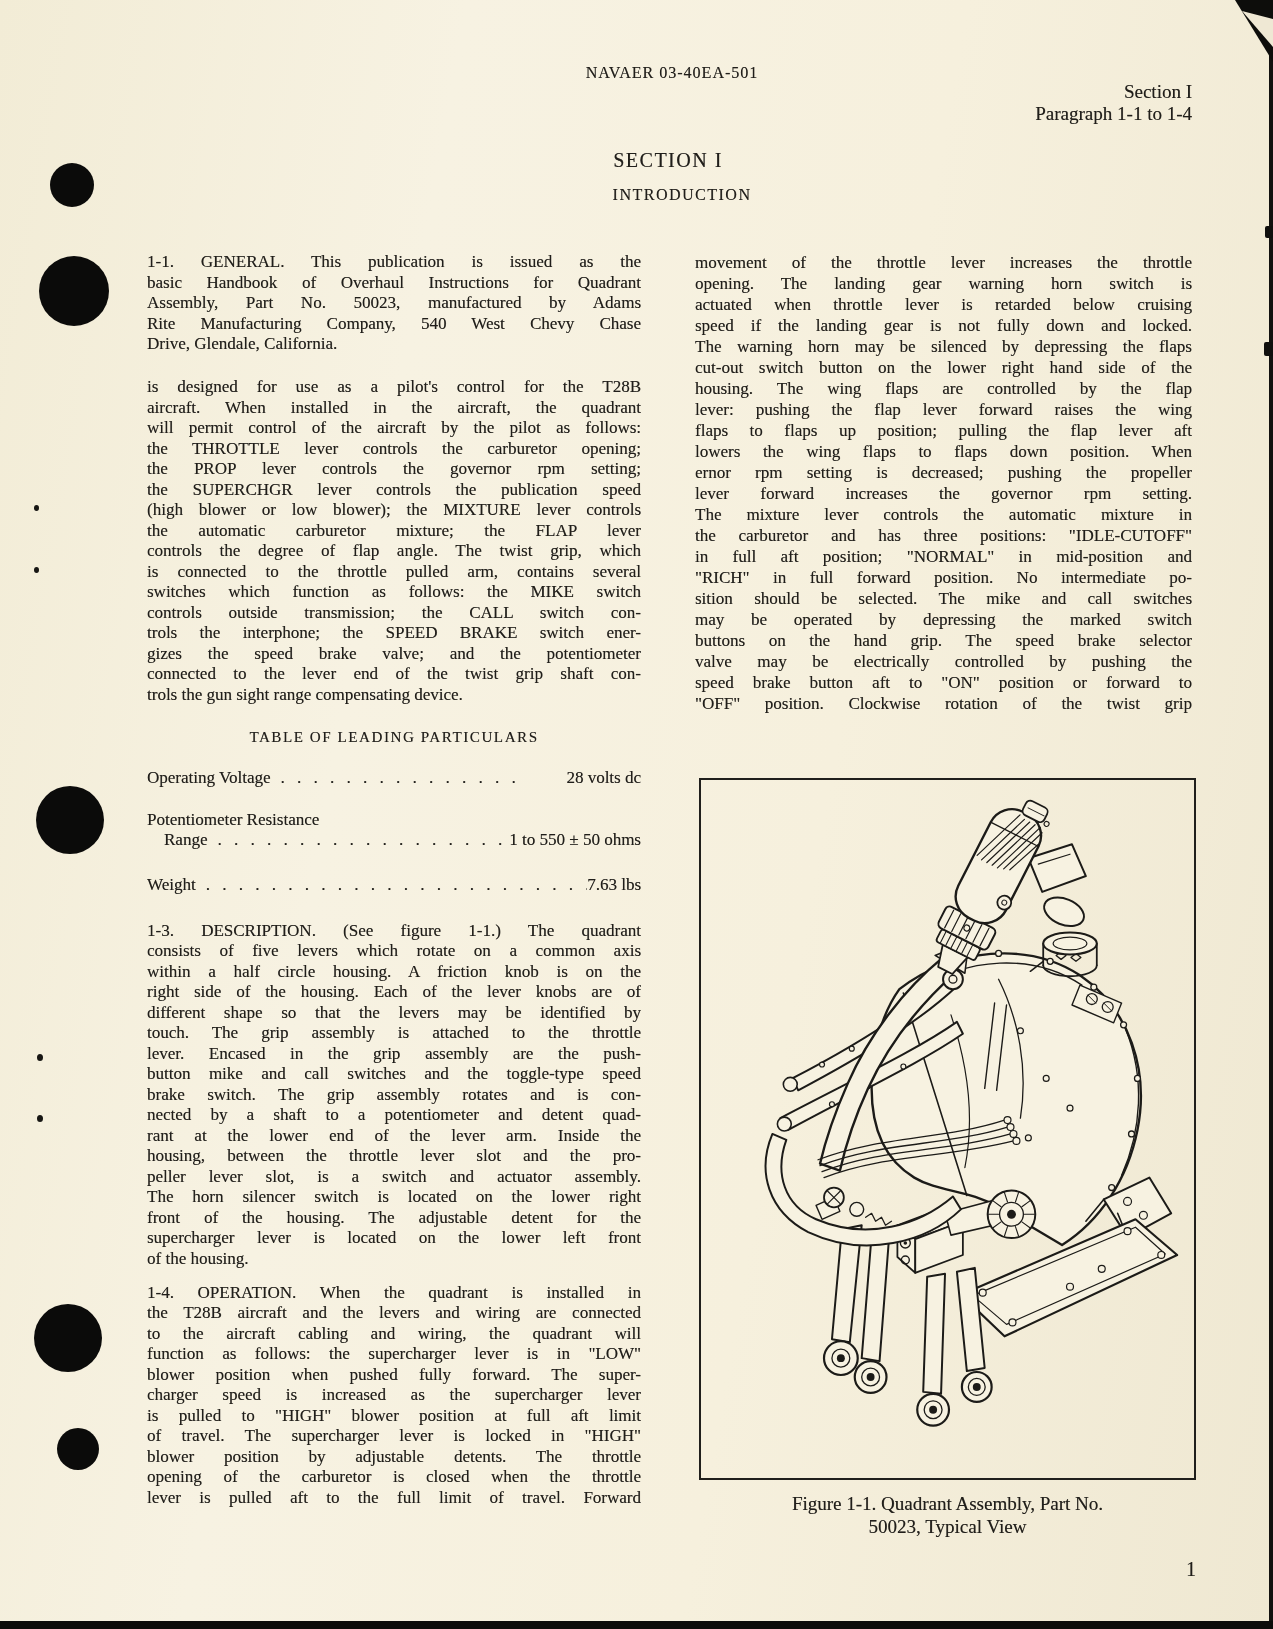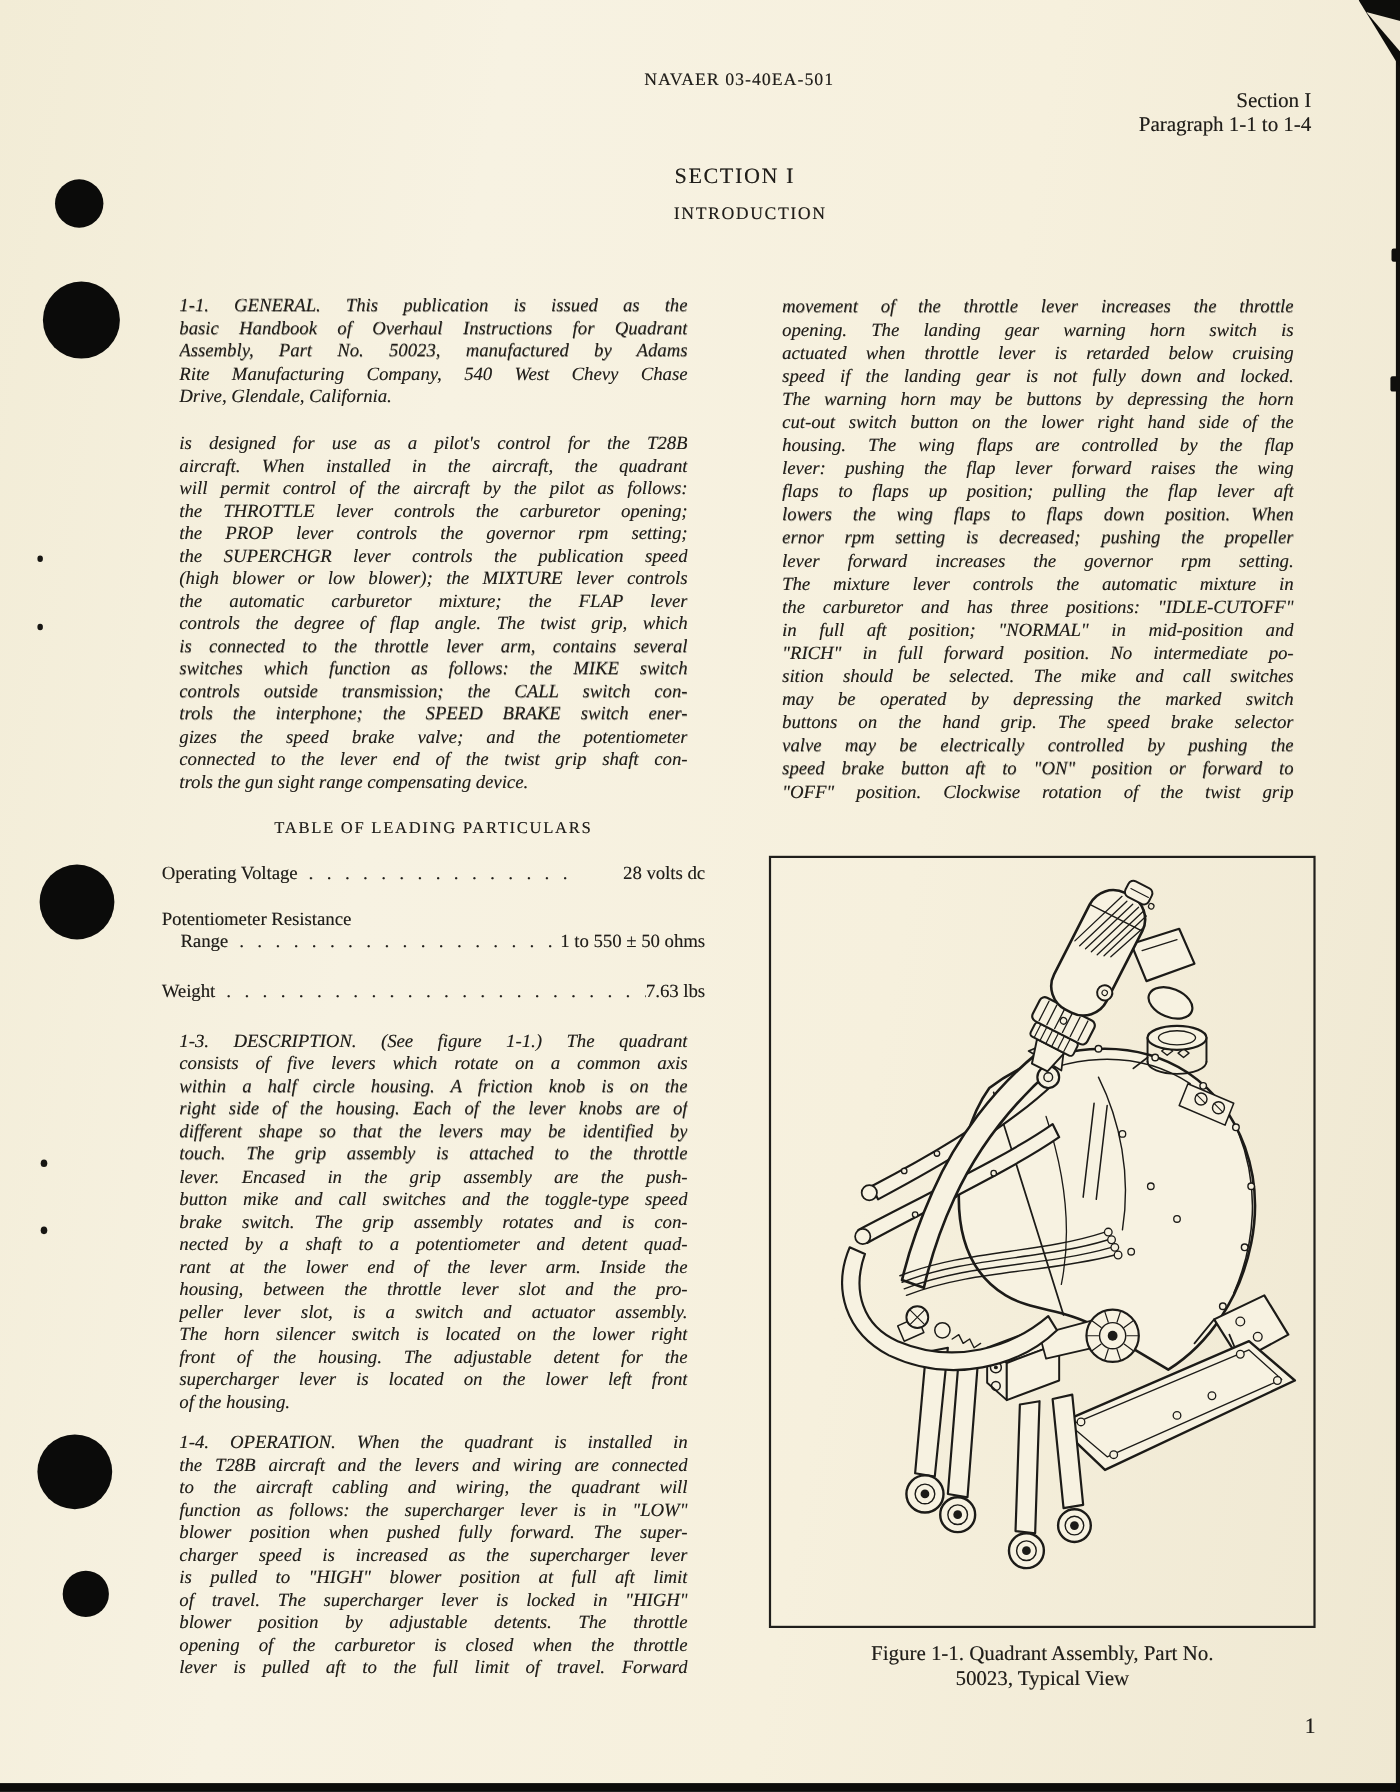--- a/index.html
+++ b/index.html
@@ -20,21 +20,21 @@
   .sec-subtitle{position:absolute;top:186px;left:682px;transform:translateX(-50%);
     font-size:16px;letter-spacing:1.5px;white-space:nowrap;}
   
   .col{position:absolute;font-size:17px;}
   .col-left{left:147px;top:252px;width:494px;}
   .col-right{left:695px;top:252px;width:497px;}
   .tl{text-align:justify;text-align-last:justify;overflow:hidden;}
   .col-left .tl{height:20.5px;line-height:20.5px;}
   .col-right .tl{height:21px;line-height:21px;}
   .tl-end{text-align-last:left;}
-  .para{margin:16px;font-style:italic;}
+  .para{margin:0;}
   .m1{margin-top:22.5px;} .m2{margin-top:21.5px;} .m3{margin-top:20.5px;}
   .m4{margin-top:21.5px;} .m5{margin-top:24px;} .m6{margin-top:25.5px;} .m7{margin-top:13.5px;}
   .pt-title{text-align:center;font-size:15px;letter-spacing:1.6px;height:20.5px;line-height:20.5px;}
   .pt-row{display:flex;align-items:center;height:20.5px;line-height:20.5px;}
   .pt-label{white-space:nowrap;}
   .pt-label-indent{padding-left:17px;}
   .pt-dots{flex:1;overflow:hidden;white-space:nowrap;padding:0 10px;letter-spacing:4px;}
   .pt-value{white-space:nowrap;}
   .pt-lineA{height:20.5px;line-height:20.5px;}
   
@@ -77,21 +77,21 @@
   <div class="para m1">
       <div class="tl">is designed for use as a pilot's control for the T28B</div>
       <div class="tl">aircraft.  When installed in the aircraft,  the quadrant</div>
       <div class="tl">will permit control of the aircraft by the pilot as follows:</div>
       <div class="tl">the THROTTLE lever controls the carburetor opening;</div>
       <div class="tl">the PROP lever controls the governor rpm setting;</div>
       <div class="tl">the SUPERCHGR lever controls the publication speed</div>
       <div class="tl">(high blower or low blower); the MIXTURE lever controls</div>
       <div class="tl">the automatic carburetor mixture;  the FLAP lever</div>
       <div class="tl">controls the degree of flap angle.  The twist grip,  which</div>
-      <div class="tl">is connected to the throttle lever arm,  contains several</div>
+      <div class="tl">is connected to the throttle pulled arm,  contains several</div>
       <div class="tl">switches which function as follows:  the MIKE switch</div>
       <div class="tl">controls outside transmission;  the CALL switch con-</div>
       <div class="tl">trols the interphone;  the SPEED BRAKE switch ener-</div>
       <div class="tl">gizes the speed brake valve;  and the potentiometer</div>
       <div class="tl">connected to the lever end of the twist grip shaft con-</div>
       <div class="tl tl-end">trols the gun sight range compensating device.</div>
     </div>
 
   <div class="pt-title m2">TABLE OF LEADING PARTICULARS</div>
 
@@ -151,21 +151,21 @@
       <div class="tl">lever is pulled aft to the full limit of travel.  Forward</div>
     </div>
 </div>
 
 <div class="col col-right txt">
   <div class="para">
       <div class="tl">movement of the throttle lever increases the throttle</div>
       <div class="tl">opening.  The landing gear warning horn switch is</div>
       <div class="tl">actuated when throttle lever is retarded below cruising</div>
       <div class="tl">speed if the landing gear is not fully down and locked.</div>
-      <div class="tl">The warning horn may be buttons by depressing the horn</div>
+      <div class="tl">The warning horn may be silenced by depressing the flaps</div>
       <div class="tl">cut-out switch button on the lower right hand side of the</div>
       <div class="tl">housing.  The wing flaps are controlled by the flap</div>
       <div class="tl">lever:  pushing the flap lever forward raises the wing</div>
       <div class="tl">flaps to flaps up position; pulling the flap lever aft</div>
       <div class="tl">lowers the wing flaps to flaps down position.  When</div>
       <div class="tl">ernor rpm setting is decreased; pushing the propeller</div>
       <div class="tl">lever forward increases the governor rpm setting.</div>
       <div class="tl">The mixture lever controls the automatic mixture in</div>
       <div class="tl">the carburetor and has three positions:  "IDLE-CUTOFF"</div>
       <div class="tl">in full aft position; "NORMAL" in mid-position and</div>

